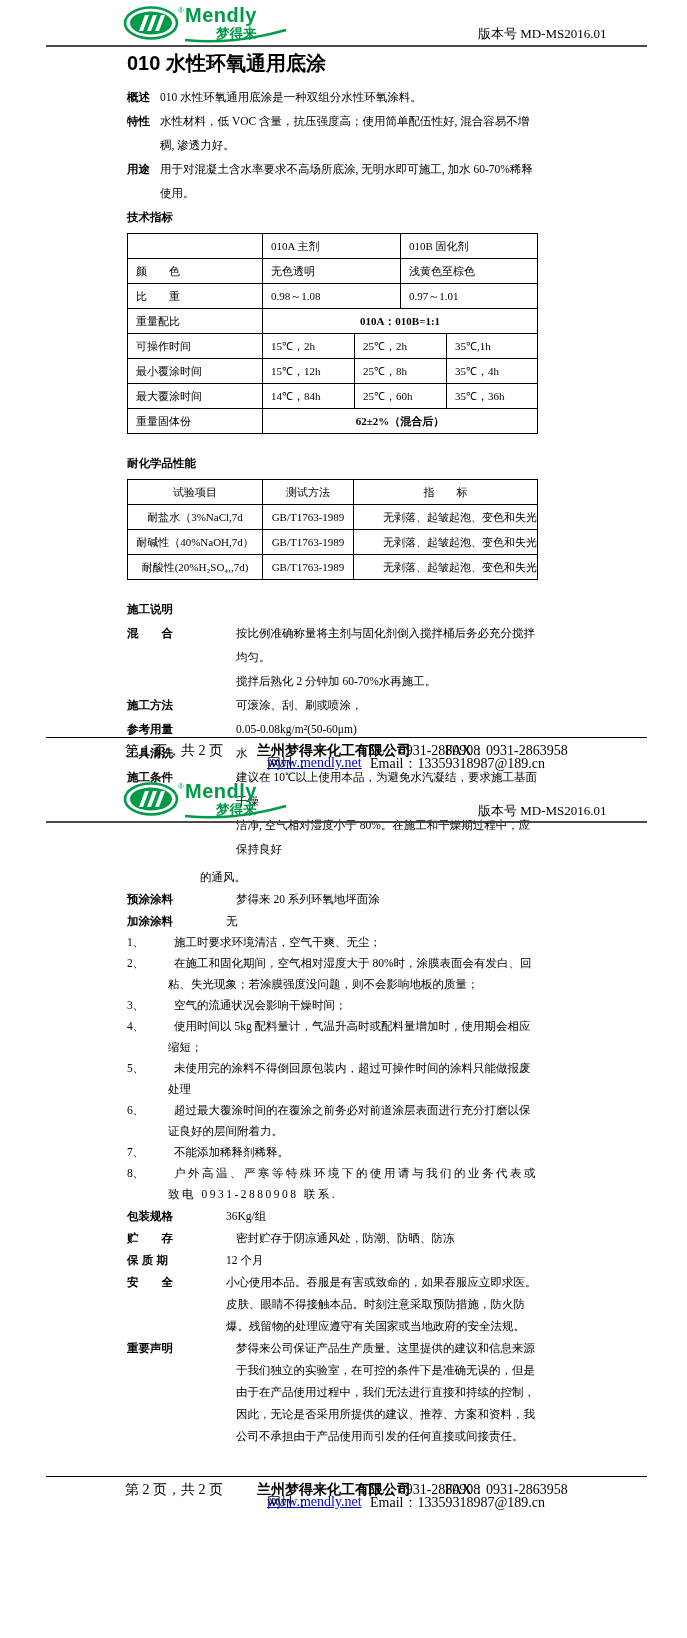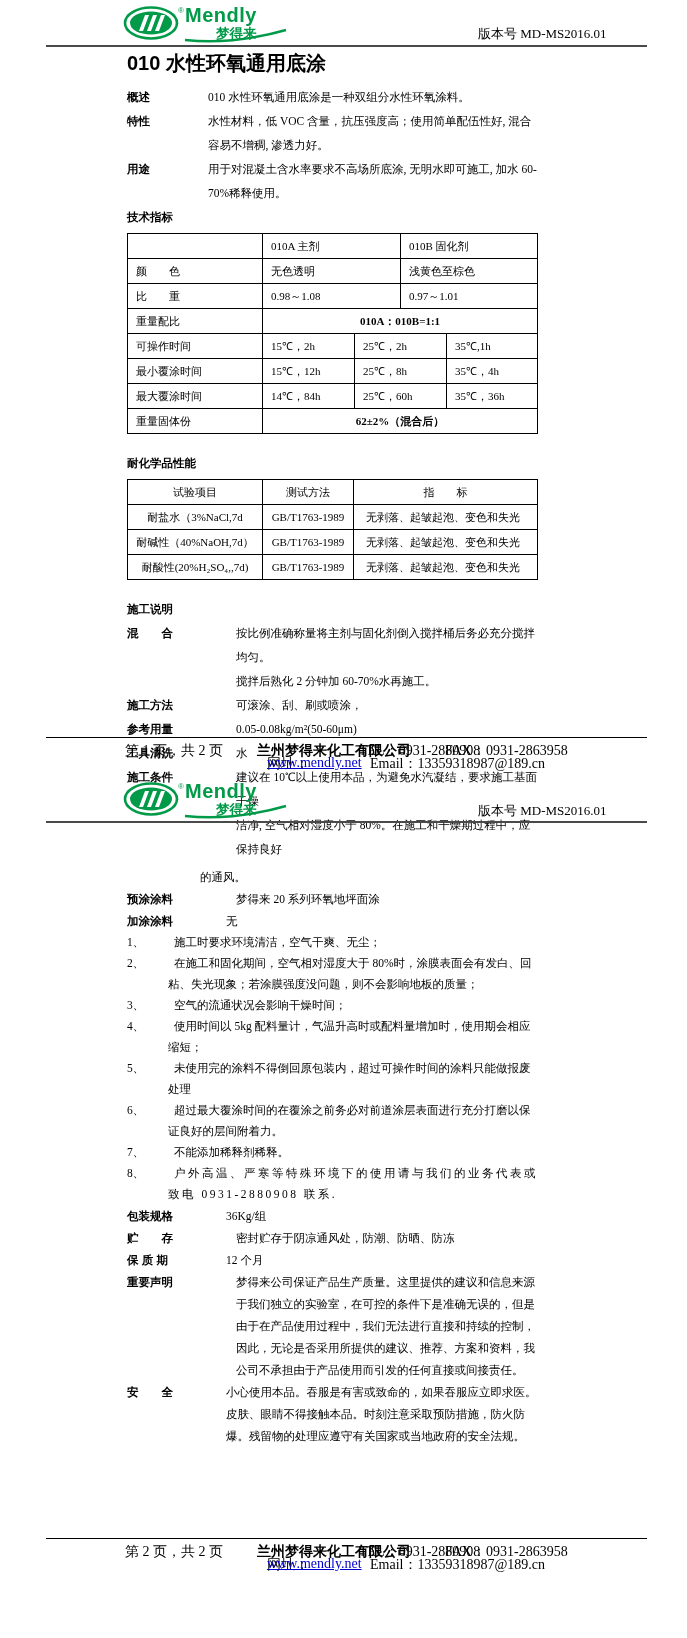--- a/index.html
+++ b/index.html
@@ -17,49 +17,49 @@
   
   .content{position:absolute;left:127px;width:412px;font-size:11.5px;}
   .content.p1{top:50px;line-height:24px;}
   .content.p2{top:836px;line-height:22px;}
 
   .doc-title{font-family:"Liberation Sans",sans-serif;font-weight:bold;
              font-size:20px;line-height:26px;margin:0 0 9px 0;}
 
   .sec{display:flex;}
   .sec .lbl{flex:0 0 33px;font-weight:bold;font-family:"Liberation Sans",sans-serif;}
-  .sec .txt{flex:1;margin-left:48px;}
+  .sec .txt{flex:1;}
 
   .heading{font-weight:bold;font-family:"Liberation Sans",sans-serif;line-height:24px;}
   .content.p2 .heading{line-height:22px;}
 
   table.doc{border-collapse:collapse;table-layout:fixed;width:410px;
             font-size:11px;margin:4px 0 17px 0;}
   table.doc td{border:1px solid #000;height:22px;padding:0 2px 0 8px;
                overflow:hidden;white-space:nowrap;}
   table.doc td.ctr{text-align:center;padding:0;font-weight:bold;}
   table.chem td{text-align:center;padding:0;}
-  table.chem td.res{text-align:left;padding-left:12px;}
+  table.chem td.res{text-align:right;padding-left:12px;}
 
   .crow{display:flex;gap:36px;}
   .crow .lbl{flex:0 0 73px;font-weight:bold;font-family:"Liberation Sans",sans-serif;}
   .crow.g63 .lbl{flex:0 0 63px;}
   .crow .txt{flex:1;}
 
   .cont-line{padding-left:73px;margin-top:30px;}
 
   .note{display:flex;line-height:21px;}
   .note .num{flex:0 0 41px;}
   .note .txt{flex:1;text-indent:6px;}
   .note .txt.ls{letter-spacing:2.5px;}
 
   
   .footer{position:absolute;left:46px;width:601px;height:32px;
           border-top:1.5px solid #000;font-size:14px;}
-  .footer.p1{top:737px}.footer.p2{top:1538px}
+  .footer.p1{top:737px}.footer.p2{top:1476px}
   .footer span{position:absolute;white-space:nowrap;}
   .f-page{left:79px;top:4px;}
   .f-company{left:211px;top:4px;font-weight:bold;font-family:"Liberation Sans",sans-serif;}
   .f-tel{left:313px;top:4px;}
   .f-fax{left:399px;top:4px;}
   .f-web{left:221px;top:17px;}
   .f-email{left:324px;top:17px;}
   .link{color:#0000cc;text-decoration:underline;cursor:pointer;}
 </style>
 </head>
@@ -295,27 +295,27 @@
     <div class="txt">36Kg/组</div>
   </div>
   <div class="crow">
     <div class="lbl">贮　　存</div>
     <div class="txt">密封贮存于阴凉通风处，防潮、防晒、防冻</div>
   </div>
   <div class="crow g63">
     <div class="lbl">保 质 期</div>
     <div class="txt">12 个月</div>
   </div>
-  <div class="crow">
-    <div class="lbl">重要声明</div>
-    <div class="txt">梦得来公司保证产品生产质量。这里提供的建议和信息来源于我们独立的实验室，在可控的条件下是准确无误的，但是由于在产品使用过程中，我们无法进行直接和持续的控制，因此，无论是否采用所提供的建议、推荐、方案和资料，我公司不承担由于产品使用而引发的任何直接或间接责任。</div>
-  </div>
   <div class="crow g63">
     <div class="lbl">安　　全</div>
     <div class="txt">小心使用本品。吞服是有害或致命的，如果吞服应立即求医。皮肤、眼睛不得接触本品。时刻注意采取预防措施，防火防爆。残留物的处理应遵守有关国家或当地政府的安全法规。</div>
+  </div>
+  <div class="crow">
+    <div class="lbl">重要声明</div>
+    <div class="txt">梦得来公司保证产品生产质量。这里提供的建议和信息来源于我们独立的实验室，在可控的条件下是准确无误的，但是由于在产品使用过程中，我们无法进行直接和持续的控制，因此，无论是否采用所提供的建议、推荐、方案和资料，我公司不承担由于产品使用而引发的任何直接或间接责任。</div>
   </div>
 </div>
 
 <div class="footer p2">
   <span class="f-page">第 2 页，共 2 页</span>
   <span class="f-company">兰州梦得来化工有限公司</span>
   <span class="f-tel">TEL：0931-2880908</span>
   <span class="f-fax">FAX：0931-2863958</span>
   <span class="f-web">
       <span>网址：</span>

